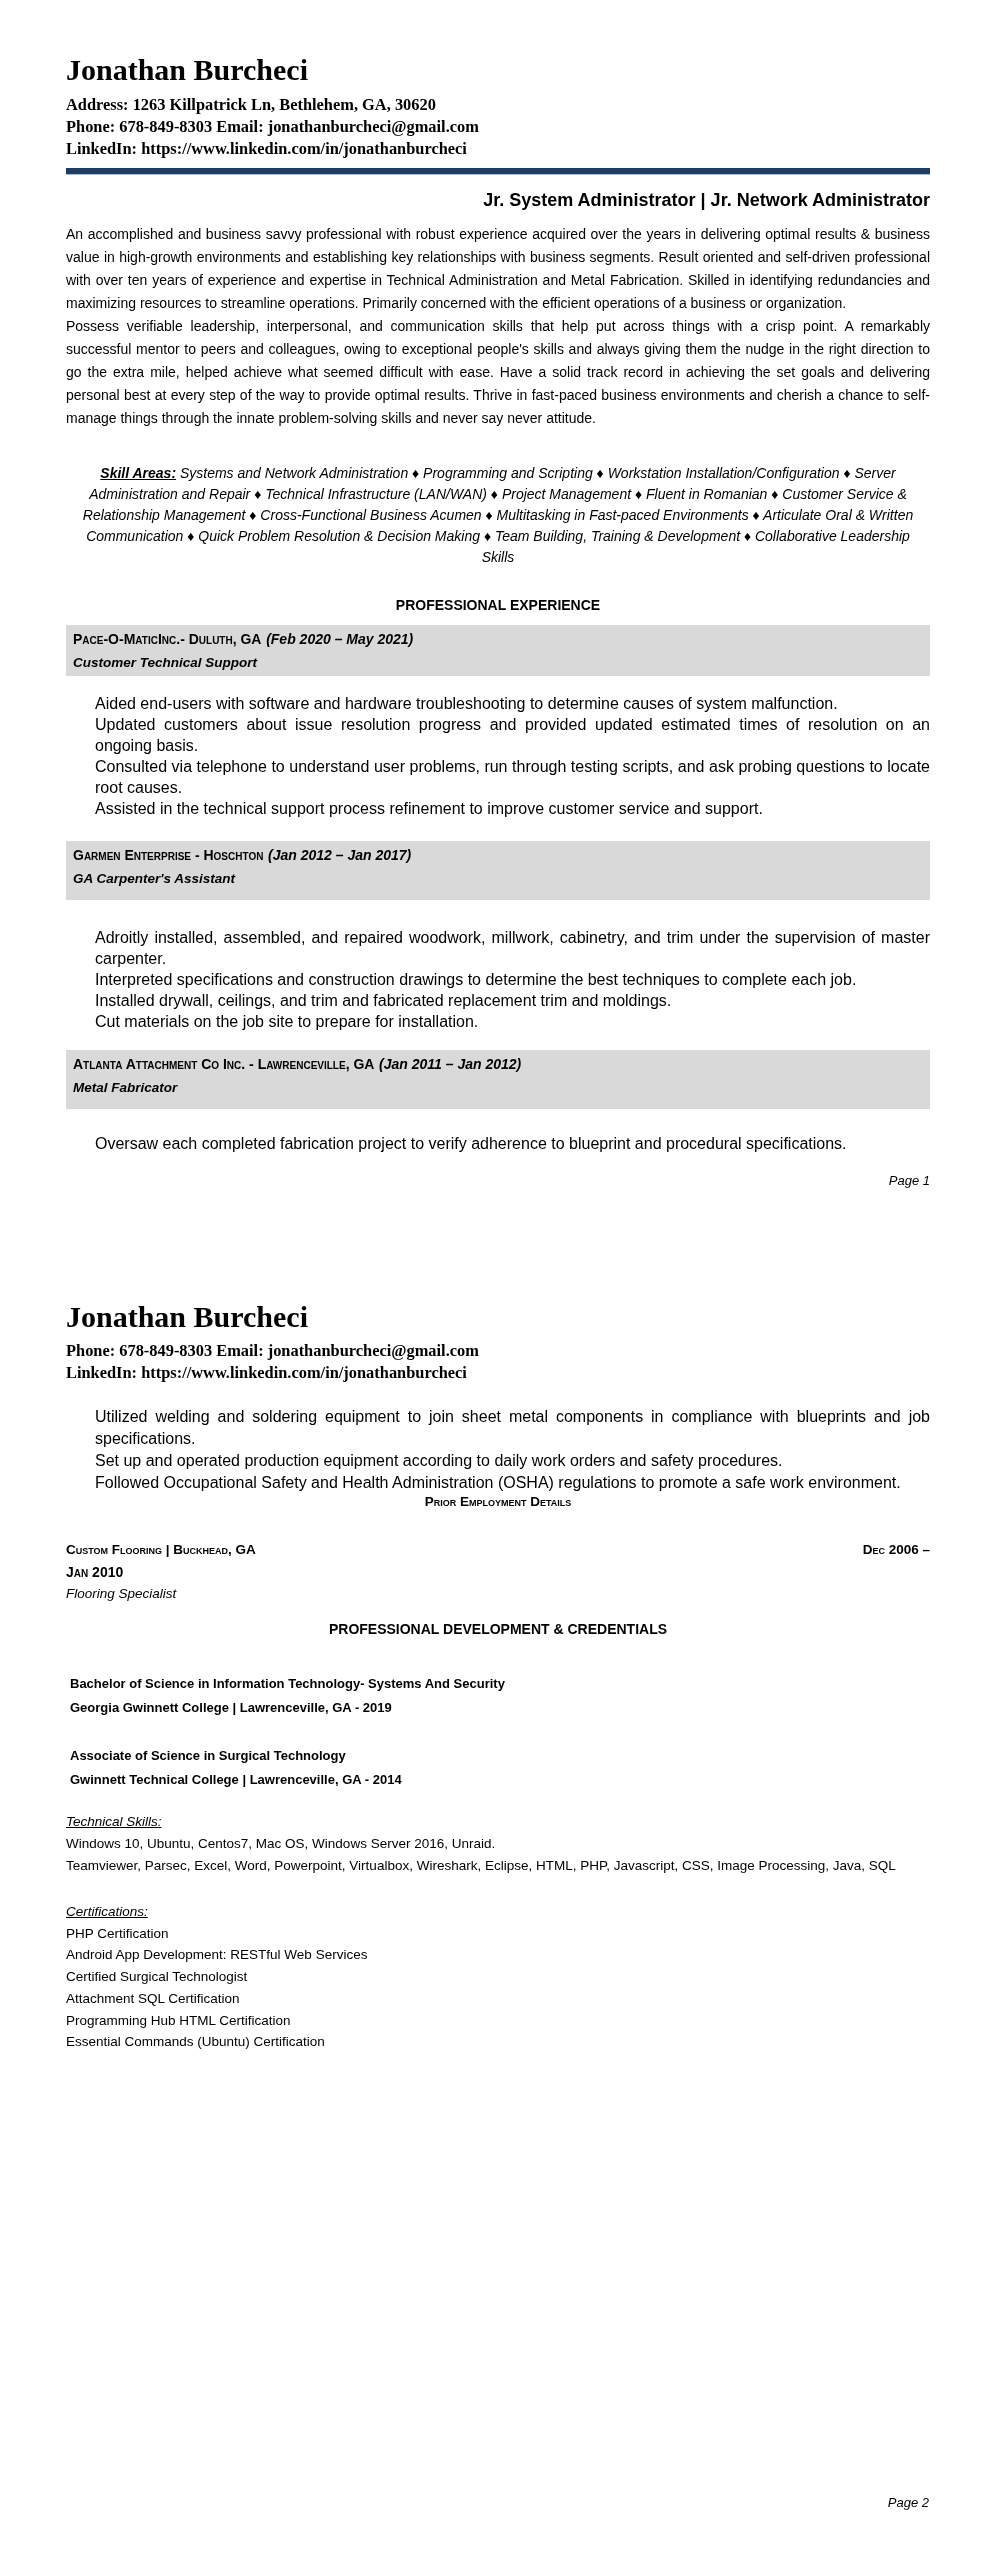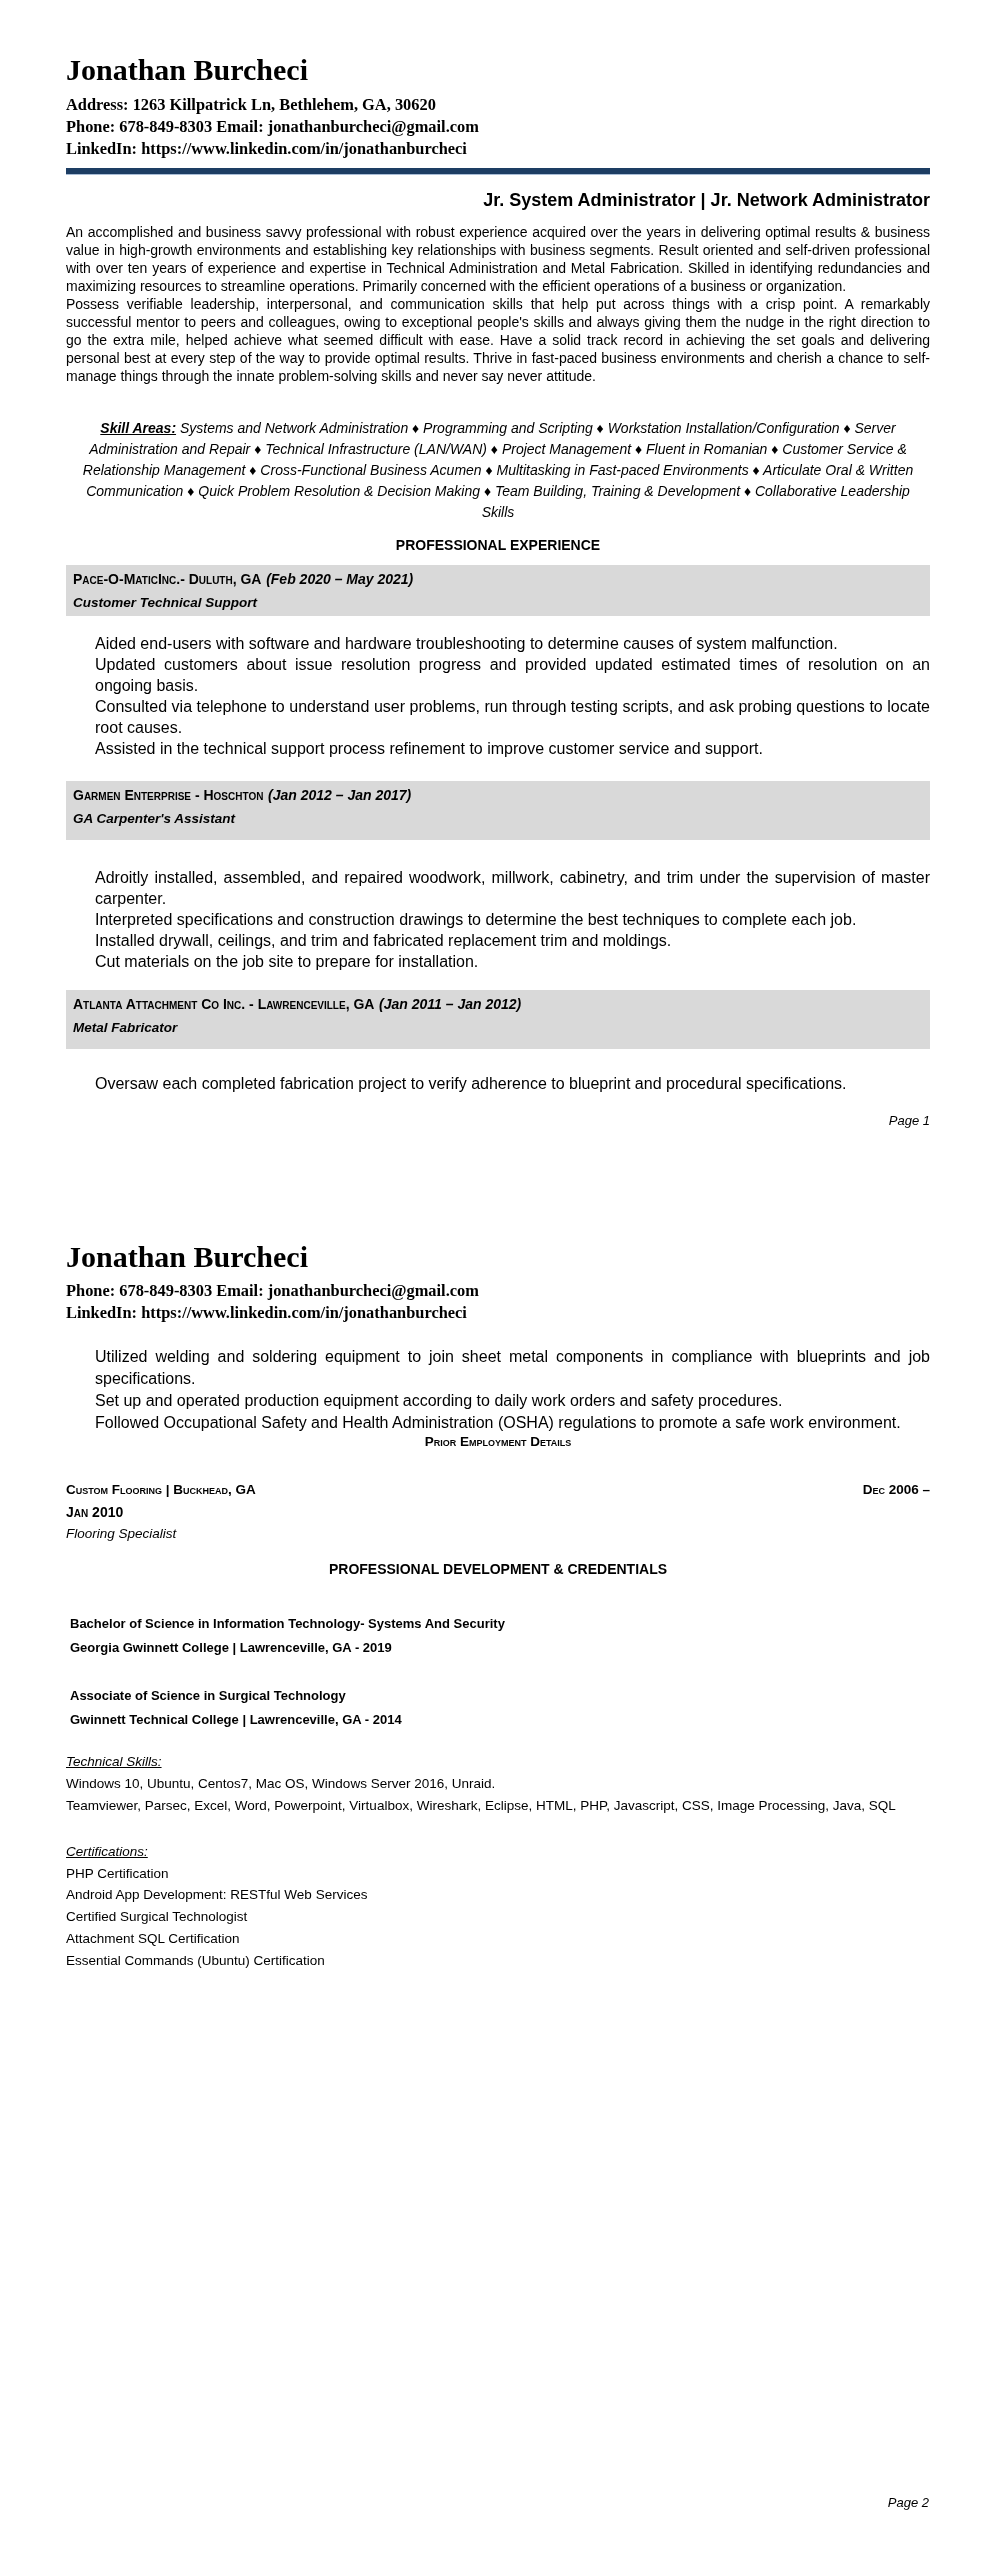--- a/index.html
+++ b/index.html
@@ -27,31 +27,31 @@
     font-weight:bold;font-size:16.4px;line-height:22px;}
   .contact div{margin:0;}
   .rule{
     margin-top:8.2px;
     height:5.3px;
     background:#1d3d63;
     border-bottom:1.2px solid #a9bdd6;
   }
   .jr-title{margin-top:17px;text-align:right;font-weight:bold;font-size:18px;line-height:17.6px;}
   
-  .para{margin:0;font-size:14px;line-height:18px;text-align:justify;}
+  .para{margin:0;font-size:14px;line-height:23px;text-align:justify;}
   .summary{margin-top:14px;}
   .skills{
     margin:33px auto 0;
     width:837px;
     font-size:14px;line-height:21px;
     font-style:italic;
     text-align:center;
   }
   .skills .label{font-weight:bold;text-decoration:underline;}
-  .h-center{margin-top:15px;text-align:center;font-weight:bold;font-size:14px;line-height:15px;}
+  .h-center{margin-top:30px;text-align:center;font-weight:bold;font-size:14px;line-height:15px;}
   
   .jobhead{
     background:#d9d9d9;
     padding:2.9px 7px 1.8px 7px;
     line-height:22px;
   }
   .jobhead.tall{padding-bottom:10px;}
   .jobhead .co{font-variant:small-caps;font-weight:bold;font-size:14px;margin-right:4.7px;}
   .jobhead .dates{font-weight:bold;font-style:italic;font-size:14px;}
   .jobhead .role{font-weight:bold;font-style:italic;font-size:13.5px;}
@@ -184,20 +184,21 @@
       <p>Windows 10, Ubuntu, Centos7, Mac OS, Windows Server 2016, Unraid.</p>
       <p class="just">Teamviewer, Parsec, Excel, Word, Powerpoint, Virtualbox, Wireshark, Eclipse, HTML, PHP, Javascript, CSS, Image Processing, Java, SQL</p>
     </div>
 
     <div class="certs">
       <p class="sect-label">Certifications:</p>
       <p>PHP Certification</p>
       <p>Android App Development: RESTful Web Services</p>
       <p>Certified Surgical Technologist</p>
       <p>Attachment SQL Certification</p>
+      <p>Programming Hub HTML Certification</p>
       <p>Essential Commands (Ubuntu) Certification</p>
     </div>
 
   </div>
 
   <div class="pagefoot2">Page 2</div>
 </div>
 
 
 </body></html>

